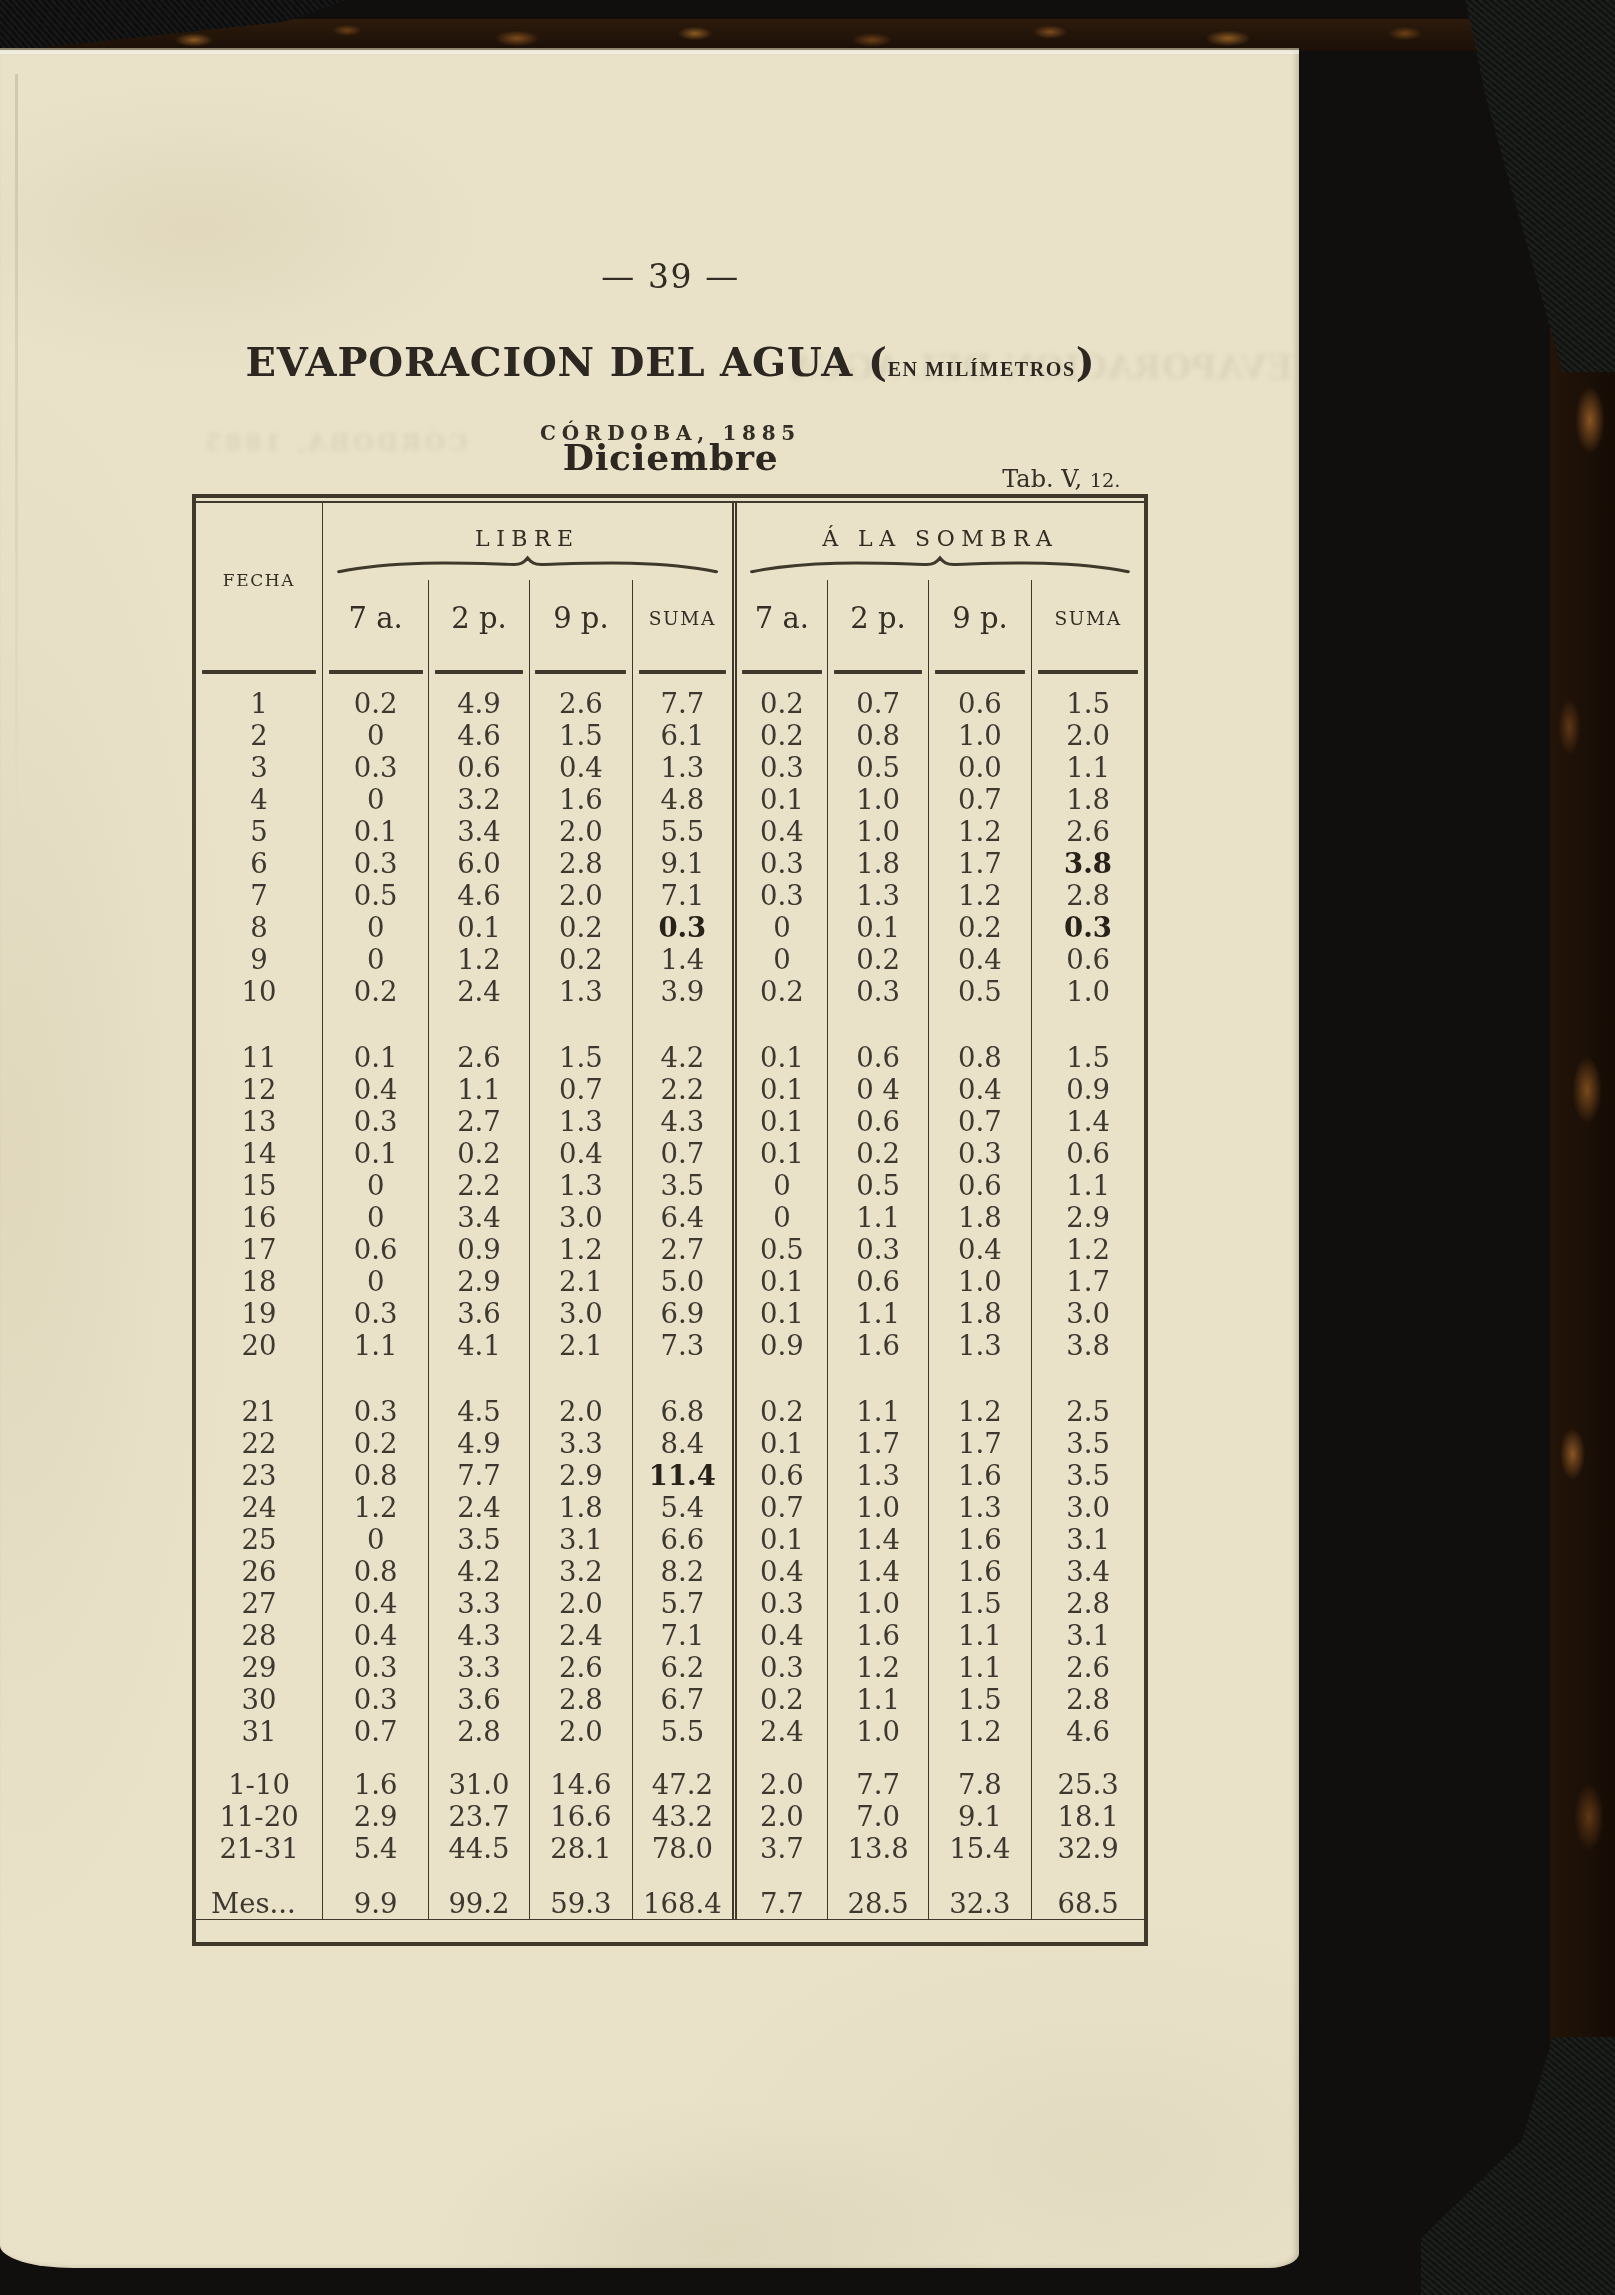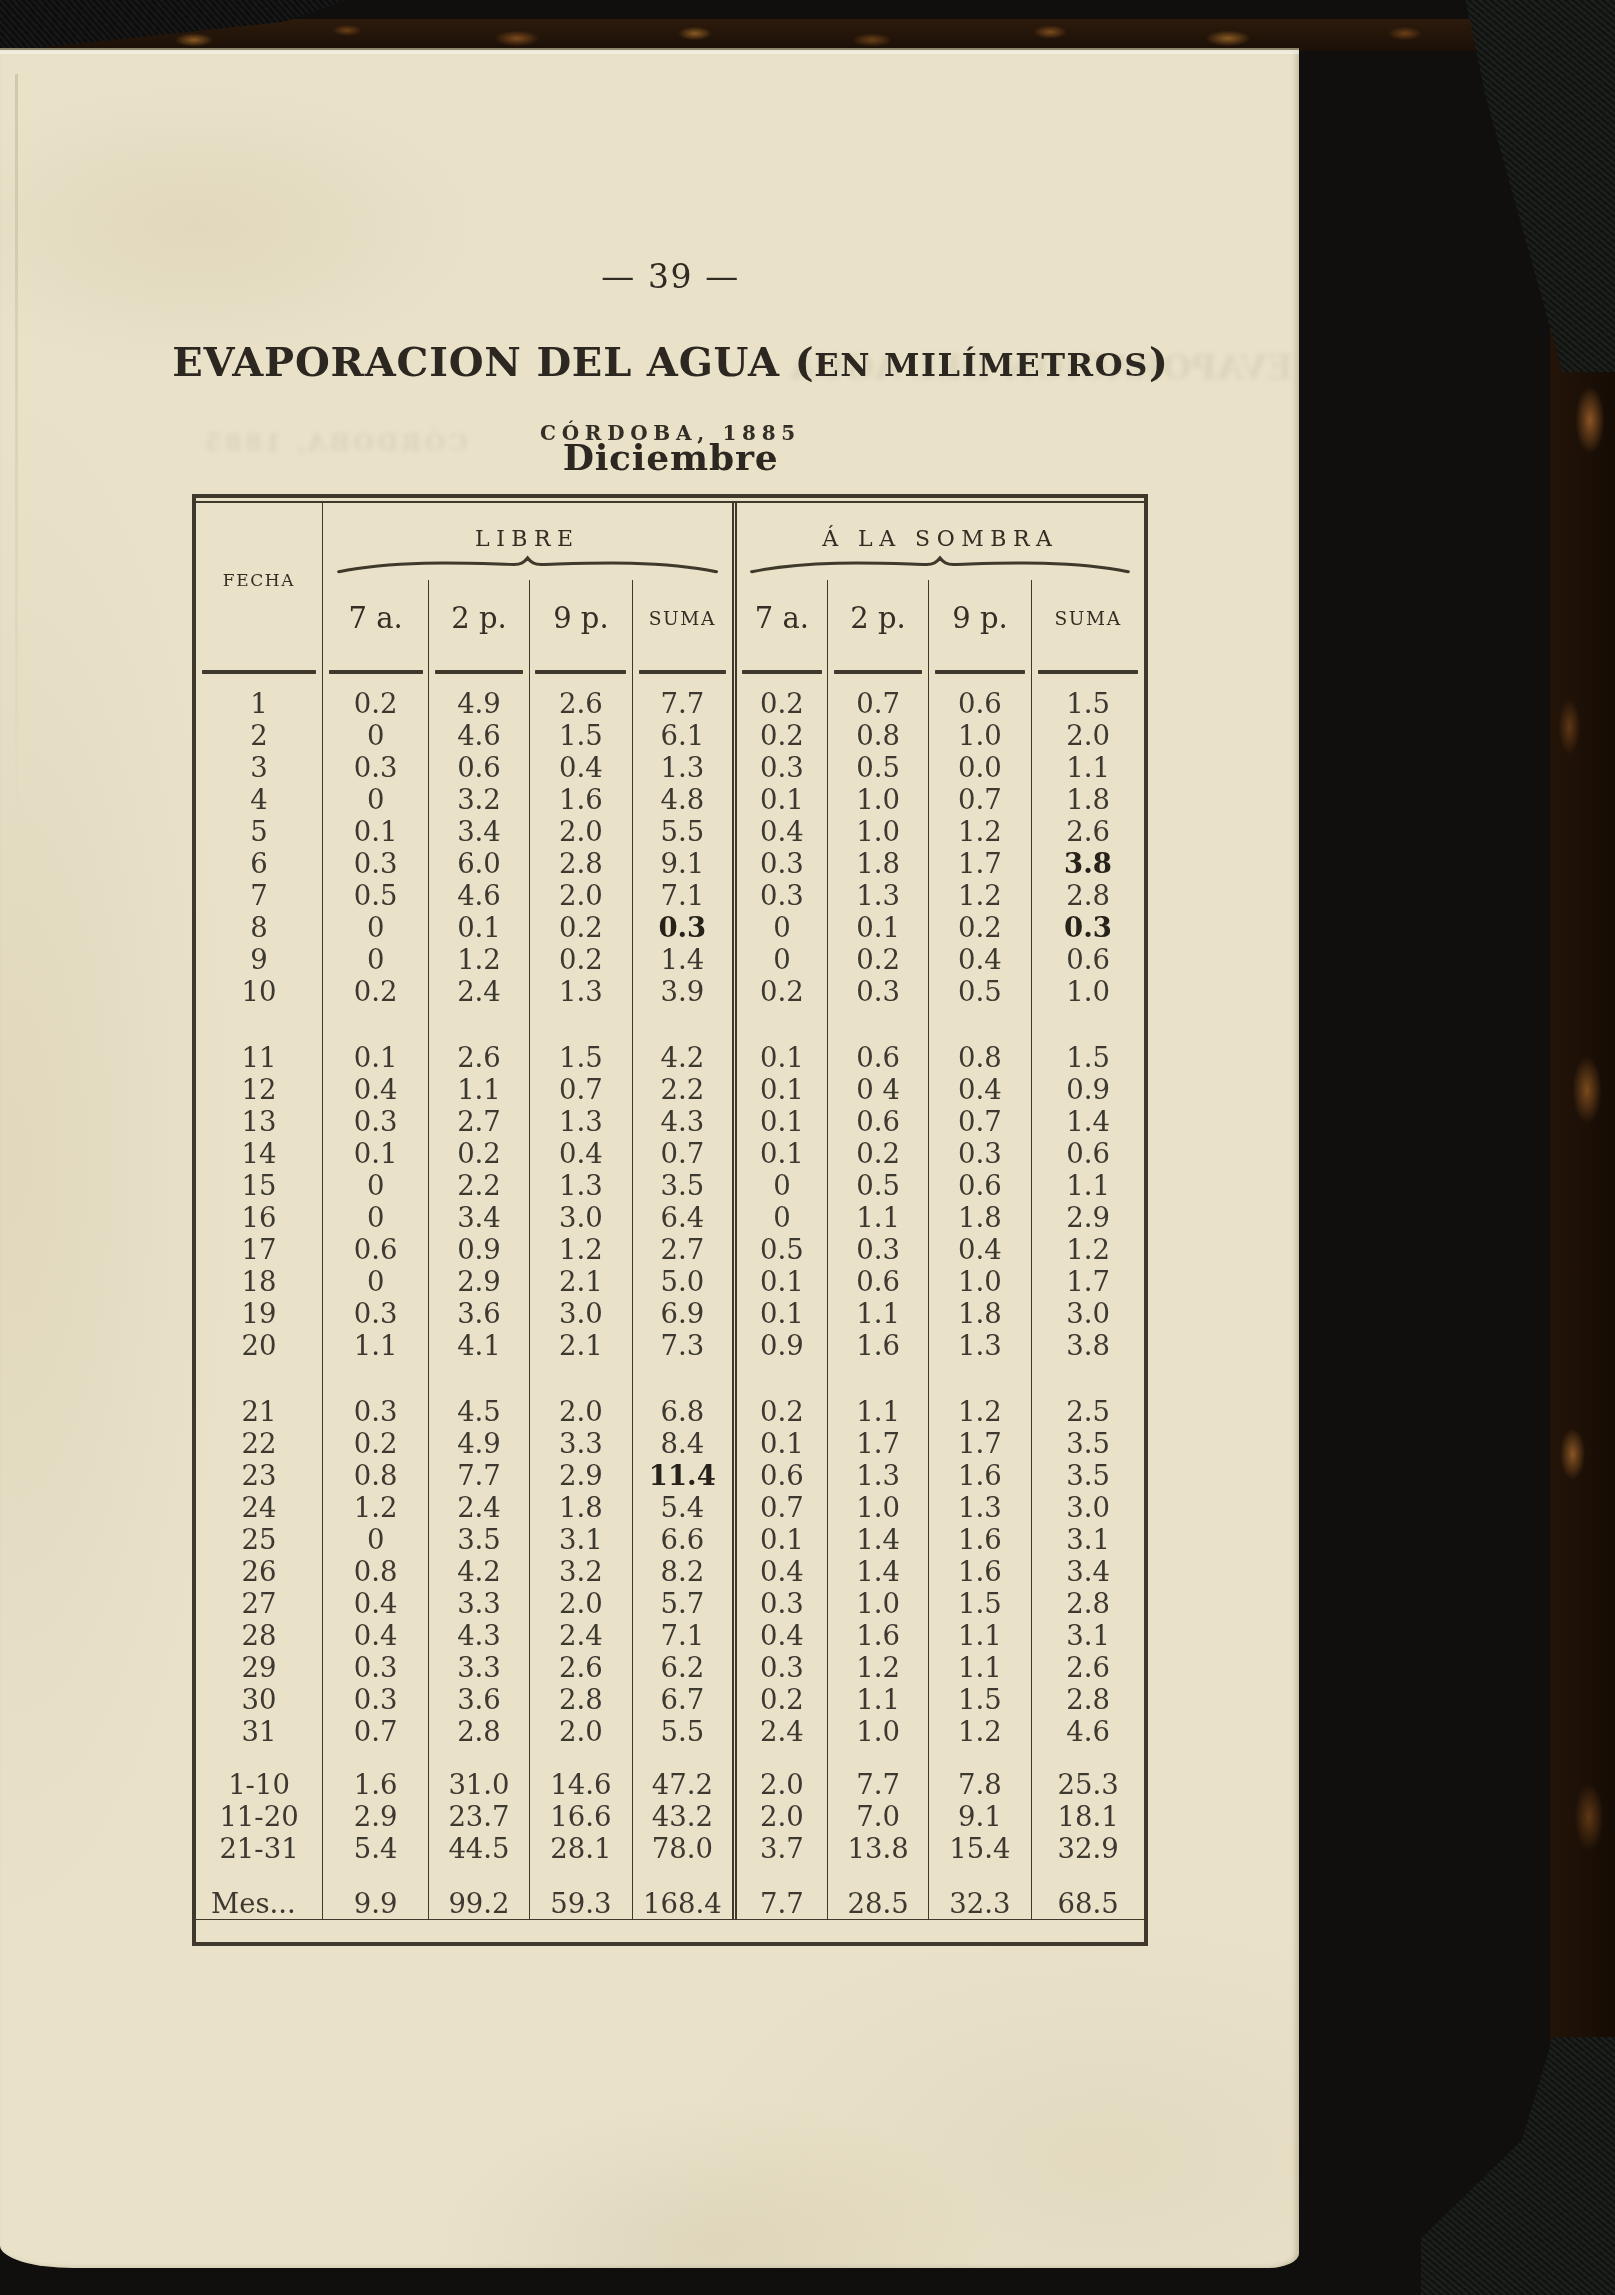--- a/index.html
+++ b/index.html
@@ -79,21 +79,21 @@
   .ghost{position:absolute;transform:scaleX(-1);filter:blur(2.4px);opacity:.075;
     font-weight:bold;color:#3e3014;white-space:nowrap;}
   .ghost1{top:297px;left:711px;font-size:34px;width:582px;overflow:hidden;}
   .ghost2{top:378px;left:202px;font-size:24px;letter-spacing:3.2px;}
   
   .headings{position:absolute;left:0;top:0;width:1341px;text-align:center;}
   .page-number{position:absolute;top:207px;width:100%;font-size:33px;letter-spacing:1.6px;color:#302b23;}
   .doc-title{position:absolute;top:288px;width:100%;font-weight:bold;color:#2c2720;
     font-size:40px;letter-spacing:0.8px;white-space:nowrap;}
   .doc-title .t-paren{font-weight:bold;}
-  .doc-title .t-small{font-size:32px;letter-spacing:1.6px;}
+  .doc-title .t-small{font-size:20px;letter-spacing:1.6px;font-family:Liberation Serif, serif;}
   .doc-subtitle{position:absolute;top:371px;width:100%;font-size:20px;letter-spacing:5.7px;color:#332e26;font-weight:bold;}
   .doc-month{position:absolute;top:386px;width:100%;font-size:36px;font-weight:bold;color:#2c2720;letter-spacing:0.8px;}
   .tab-ref{position:absolute;left:192px;top:415px;width:956px;text-align:right;
     padding-right:27.5px;box-sizing:border-box;font-size:24px;color:#332e26;}
   .tab-ref .tab-num{font-size:19.4px;}
   
   .table{
     --line:#3f392b;
     --cols:13.4% 11.1% 10.6% 10.9% 10.5% 10.1% 10.6% 10.9% 11.9%;
     position:absolute;left:192px;top:444px;width:956px;height:1452px;
@@ -151,20 +151,21 @@
   <div class="crease"></div>
   <div class="ghost ghost1">EVAPORACION DEL AGUA</div>
   <div class="ghost ghost2">CÓRDOBA, 1885</div>
 
   <div class="headings">
     <div class="page-number">— 39 —</div>
     <div class="doc-title"><span>EVAPORACION DEL AGUA</span>&nbsp;<span class="t-paren">(</span><span class="t-small">EN MILÍMETROS</span><span class="t-paren">)</span></div>
     <div class="doc-subtitle">CÓRDOBA, 1885</div>
     <div class="doc-month">Diciembre</div>
   </div>
+  <div class="tab-ref"><span>Tab. V,</span> <span class="tab-num">12.</span></div>
 
   <div class="table">
     <div class="hairline top"></div>
 
     <div class="thead">
       <div class="h-fecha">FECHA</div>
       <div class="h-group h-group-sombra">Á LA SOMBRA</div>
       <div class="h-group h-group-libre">LIBRE</div>
       <div class="h-brace">
         <svg viewBox="0 0 400 26" preserveAspectRatio="none">

